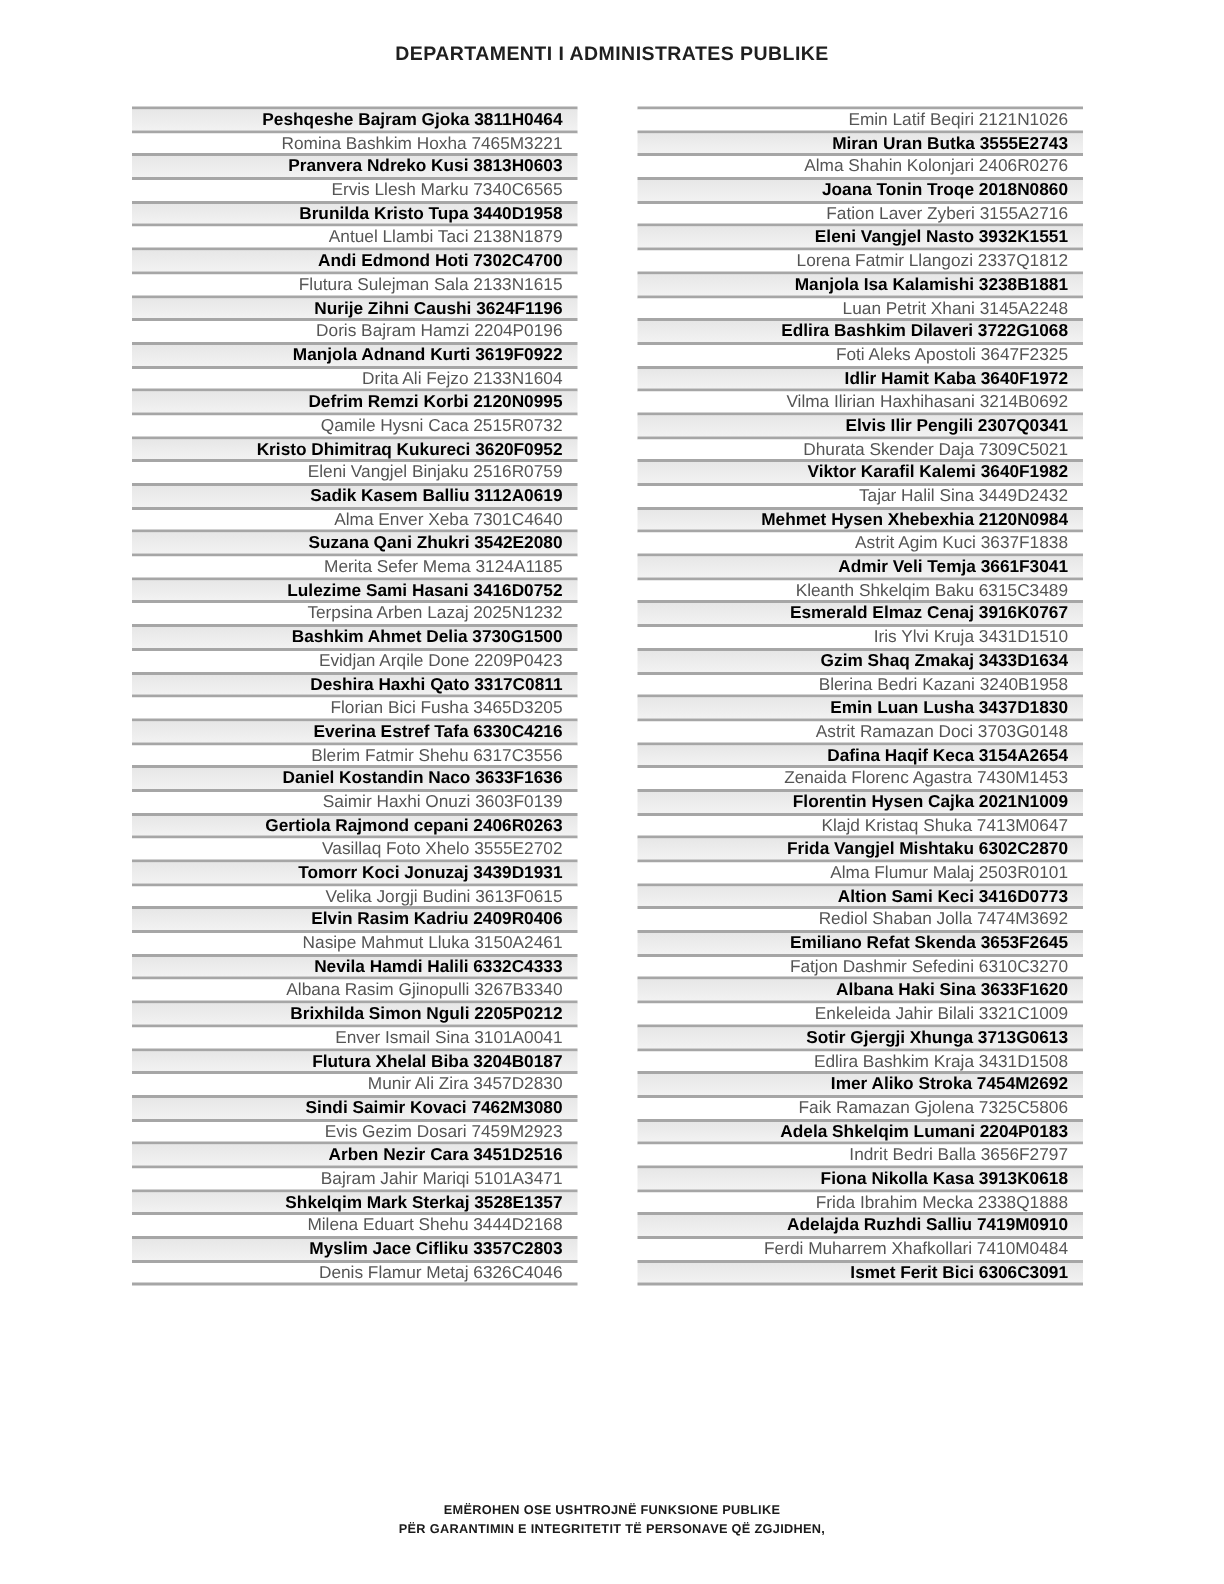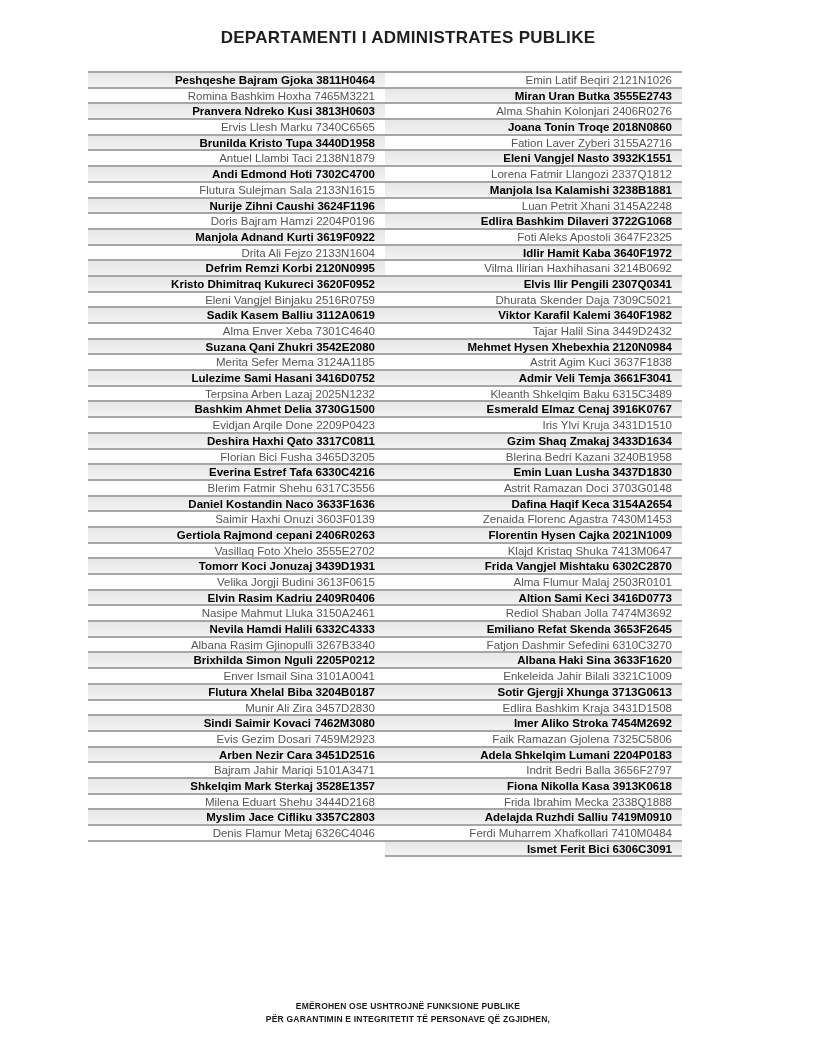--- a/index.html
+++ b/index.html
@@ -8,30 +8,31 @@
     background: #ffffff;
     font-family: "Liberation Sans", sans-serif;
     position: relative;
     overflow: hidden;
   }
   .page { position: absolute; inset: 0; }
   .title {
     position: absolute;
     top: 28px; left: 0; right: 0;
     text-align: center;
-    font-size: 17px;
+    font-size: 13px;
     font-weight: 600;
     color: #1f1f1f;
     letter-spacing: 0.3px;
   }
   .table-wrap {
     position: absolute;
     top: 71px; left: 88px;
     width: 634px;
     display: flex;
+    gap: 40px;
   }
   .col {
     width: 297px;
     border-top: 2px solid #a6a6a6;
   }
   .row {
     box-sizing: border-box;
     height: 15.7px;
     line-height: 15.5px;
     border-bottom: 2px solid #a6a6a6;
@@ -73,20 +74,21 @@
         <div class="row">Ervis Llesh Marku 7340C6565</div>
         <div class="row bold">Brunilda Kristo Tupa 3440D1958</div>
         <div class="row">Antuel Llambi Taci 2138N1879</div>
         <div class="row bold">Andi Edmond Hoti 7302C4700</div>
         <div class="row">Flutura Sulejman Sala 2133N1615</div>
         <div class="row bold">Nurije Zihni Caushi 3624F1196</div>
         <div class="row">Doris Bajram Hamzi 2204P0196</div>
         <div class="row bold">Manjola Adnand Kurti 3619F0922</div>
         <div class="row">Drita Ali Fejzo 2133N1604</div>
         <div class="row bold">Defrim Remzi Korbi 2120N0995</div>
+        <div class="row">Qamile Hysni Caca 2515R0732</div>
         <div class="row bold">Kristo Dhimitraq Kukureci 3620F0952</div>
         <div class="row">Eleni Vangjel Binjaku 2516R0759</div>
         <div class="row bold">Sadik Kasem Balliu 3112A0619</div>
         <div class="row">Alma Enver Xeba 7301C4640</div>
         <div class="row bold">Suzana Qani Zhukri 3542E2080</div>
         <div class="row">Merita Sefer Mema 3124A1185</div>
         <div class="row bold">Lulezime Sami Hasani 3416D0752</div>
         <div class="row">Terpsina Arben Lazaj 2025N1232</div>
         <div class="row bold">Bashkim Ahmet Delia 3730G1500</div>
         <div class="row">Evidjan Arqile Done 2209P0423</div>

